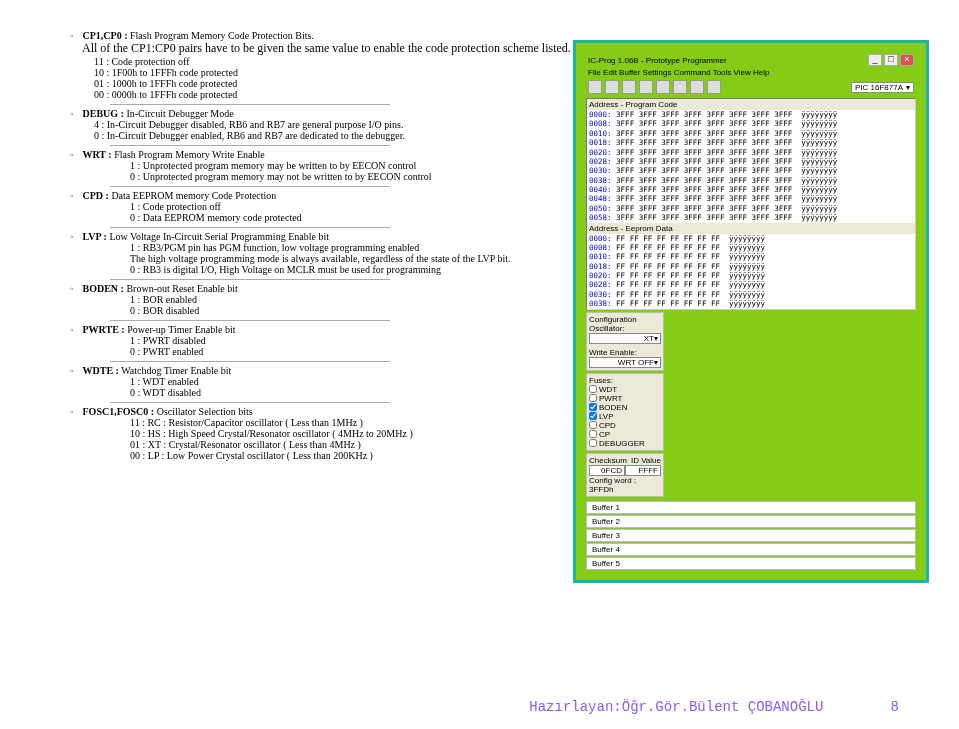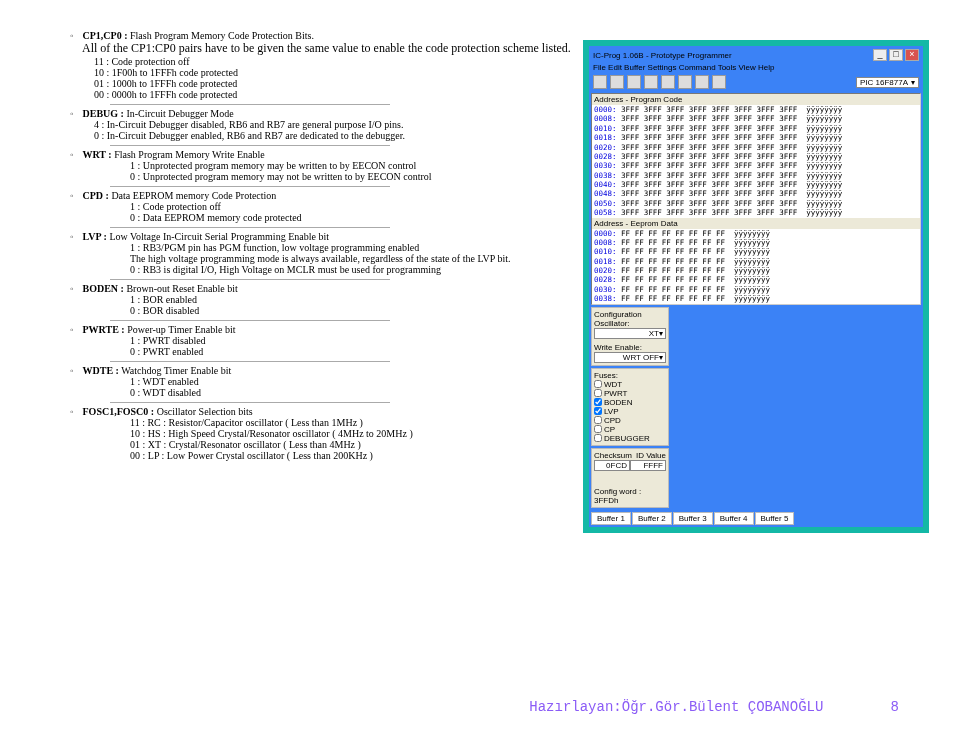--- a/index.html
+++ b/index.html
@@ -43,25 +43,25 @@
     border-top: 1px solid #aaa;
     width: 280px;
     margin: 3px 0 3px 40px;
   }
   .leftcol { width: 530px; }
   .screenshot {
     position: absolute;
     top: 40px;
     right: 30px;
     width: 330px;
-    border: 6px solid #14b8a6;
-    background: #3b82f6;
+    border: 3px solid #14b8a6;
+    background: #84cc16;
     font-family: Tahoma, sans-serif;
     font-size: 8px;
-    padding: 2px;
+    padding: 10px;
   }
   .sc-title {
     display: flex;
     justify-content: space-between;
     align-items: center;
     padding: 1px 2px;
   }
   .sc-menu {
     padding: 1px 2px;
     color: #000;
@@ -88,21 +88,21 @@
   }
   .sc-sel {
     background: #fff; border: 1px solid #888; padding: 0 2px; font-size: 8px;
     display:flex; justify-content: flex-end;
   }
   .sc-chk { font-size: 8px; display:flex; align-items:center; gap:2px; }
   .sc-chk input { width:8px; height:8px; margin:0;}
   .sc-section-label { font-size: 8px; padding: 1px 2px; background: #ece9d8;}
   .hexline { font-family: monospace; font-size: 7.5px; padding: 0 2px; white-space: pre; line-height: 1.25;}
   .addr { color: #0000dd; }
-  .sc-tabs { display: flex; gap: 1px; margin-top: 2px; font-size: 8px;}
+  .sc-tabs { display: flex; gap: 1px; margin-top: 2px; font-size: 8px; flex-direction: column;}
   .sc-tab { background: #fff; border: 1px solid #bbb; padding: 1px 5px;}
   .footer {
     position: absolute;
     bottom: 14px;
     right: 60px;
     color: #8b5cf6;
     font-family: Liberation Mono, monospace;
     font-size: 14px;
   }
   .wincontrols { display:flex; gap:2px; }
@@ -310,21 +310,21 @@
       </div>
       <div class="sc-box">
         <div style="display:flex;justify-content:space-between">
           <span>Checksum</span>
           <span>ID Value</span>
         </div>
         <div style="display:flex;justify-content:space-between">
           <span class="sc-sel" style="width:30px">0FCD</span>
           <span class="sc-sel" style="width:30px">FFFF</span>
         </div>
-        <div style="margin-top:16px">Config word : 3FFDh</div>
+        <div style="margin-top:0">Config word : 3FFDh</div>
       </div>
     </div>
   </div>
   <div class="sc-tabs" id="tabs">
         <div class="sc-tab">Buffer 1</div>
         <div class="sc-tab">Buffer 2</div>
         <div class="sc-tab">Buffer 3</div>
         <div class="sc-tab">Buffer 4</div>
         <div class="sc-tab">Buffer 5</div>
       </div>

